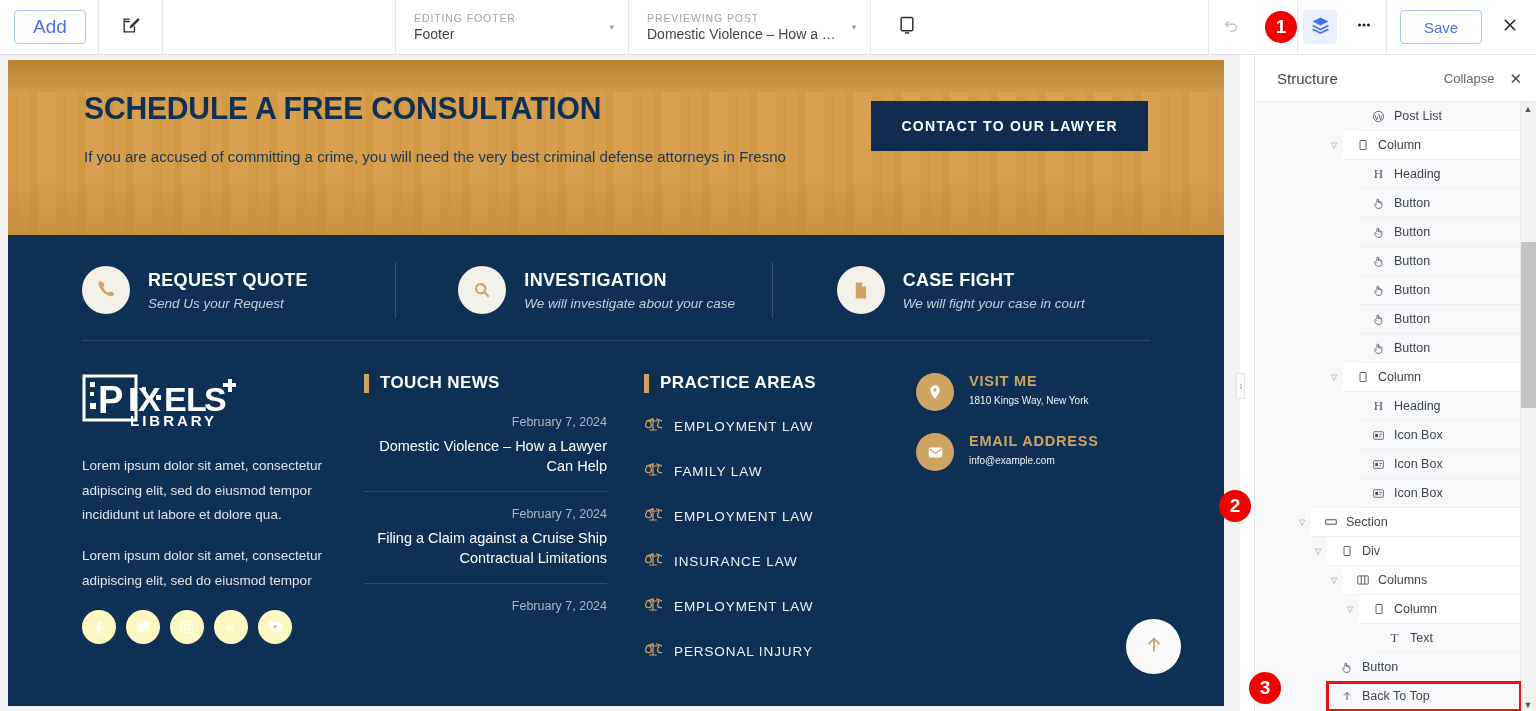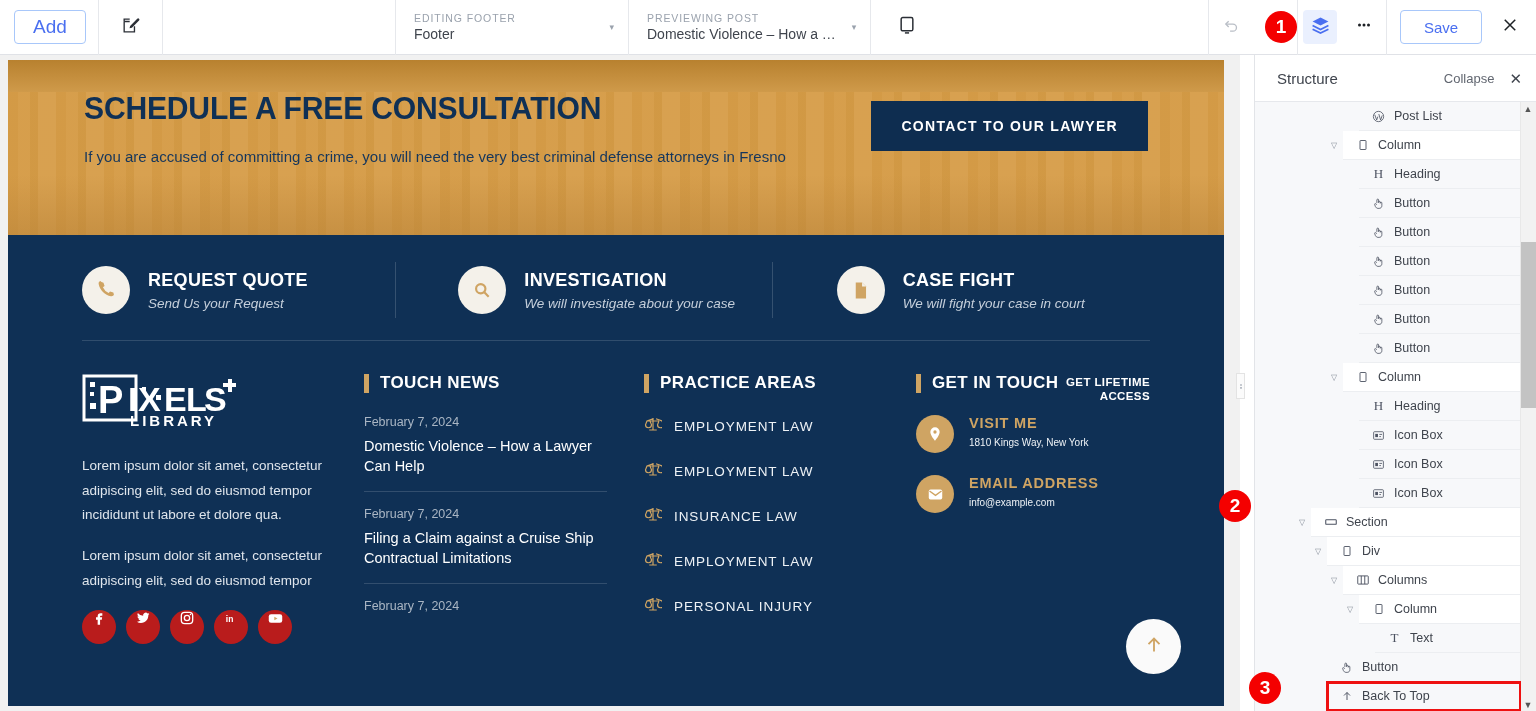--- a/index.html
+++ b/index.html
@@ -152,34 +152,34 @@
 
   .logo-box { width: 164px; margin-bottom: 25px; }
   .logo-svg { display: block; }
 
   .body-p {
     font-size: 13.5px; color: #dfe5ec; line-height: 1.83; margin-bottom: 16px;
   }
   .socials { display: flex; gap: 10px; margin-top: 14px; }
   .soc {
     width: 34px; height: 34px; border-radius: 50%;
-    background: #b91c1c; display: flex; align-items: flex-start; justify-content: center;
+    background: #fef9c3; display: flex; align-items: center; justify-content: center;
     cursor: pointer;
   }
 
   .col-head {
     display: flex; align-items: center; gap: 11px; margin-bottom: 22px;
   }
   .col-bar { width: 5px; height: 19px; background: #cfa463; flex: none; }
   .col-title {
     font-size: 17px; font-weight: 700; color: #fff; letter-spacing: .4px;
     font-family: "Liberation Sans Narrow","Liberation Sans",sans-serif;
   }
 
-  .news-item { padding-bottom: 15px; border-bottom: 1px solid rgba(255,255,255,.15); margin-bottom: 15px; width: 243px; }
+  .news-item { padding-bottom: 15px; border-bottom: 1px solid rgba(255,255,255,.15); margin-bottom: 15px; width: 243px; text-align: right; }
   .news-item.last { border-bottom: none; }
   .news-date { font-size: 12.5px; color: #aab6c4; margin-bottom: 7px; }
   .news-title { font-size: 14.5px; color: #fff; line-height: 1.38; cursor: pointer; }
 
   .pa-item { display: flex; align-items: center; gap: 12px; margin-bottom: 23px; cursor: pointer; }
   .pa-label { font-size: 13.5px; color: #eef2f6; letter-spacing: .9px;
               font-family: "Liberation Sans Narrow","Liberation Sans",sans-serif; }
 
   .git-head-row { display: flex; align-items: flex-start; justify-content: space-between; }
   .lifetime {
@@ -513,20 +513,26 @@
         <div class="pa-item">
           <span><svg width="18" height="18" viewBox="0 0 24 24" fill="none" stroke="#cfa463" stroke-width="1.6">
                 <path d="M12 4v16M7 20h10M4 8h16M12 5 4 8l-2 5a4 4 0 0 0 8 0L8 8m8-3 8 3 2 5a4 4 0 0 1-8 0l2-5"></path>
               </svg></span>
           <span class="pa-label">EMPLOYMENT LAW</span>
         </div>
         <div class="pa-item">
           <span><svg width="18" height="18" viewBox="0 0 24 24" fill="none" stroke="#cfa463" stroke-width="1.6">
                 <path d="M12 4v16M7 20h10M4 8h16M12 5 4 8l-2 5a4 4 0 0 0 8 0L8 8m8-3 8 3 2 5a4 4 0 0 1-8 0l2-5"></path>
               </svg></span>
+          <span class="pa-label">FAMILY LAW</span>
+        </div>
+        <div class="pa-item">
+          <span><svg width="18" height="18" viewBox="0 0 24 24" fill="none" stroke="#cfa463" stroke-width="1.6">
+                <path d="M12 4v16M7 20h10M4 8h16M12 5 4 8l-2 5a4 4 0 0 0 8 0L8 8m8-3 8 3 2 5a4 4 0 0 1-8 0l2-5"></path>
+              </svg></span>
           <span class="pa-label">EMPLOYMENT LAW</span>
         </div>
         <div class="pa-item">
           <span><svg width="18" height="18" viewBox="0 0 24 24" fill="none" stroke="#cfa463" stroke-width="1.6">
                 <path d="M12 4v16M7 20h10M4 8h16M12 5 4 8l-2 5a4 4 0 0 0 8 0L8 8m8-3 8 3 2 5a4 4 0 0 1-8 0l2-5"></path>
               </svg></span>
           <span class="pa-label">INSURANCE LAW</span>
         </div>
         <div class="pa-item">
           <span><svg width="18" height="18" viewBox="0 0 24 24" fill="none" stroke="#cfa463" stroke-width="1.6">
@@ -536,27 +542,20 @@
         </div>
         <div class="pa-item">
           <span><svg width="18" height="18" viewBox="0 0 24 24" fill="none" stroke="#cfa463" stroke-width="1.6">
                 <path d="M12 4v16M7 20h10M4 8h16M12 5 4 8l-2 5a4 4 0 0 0 8 0L8 8m8-3 8 3 2 5a4 4 0 0 1-8 0l2-5"></path>
               </svg></span>
           <span class="pa-label">PERSONAL INJURY</span>
         </div>
       </div>
 
       <div class="col4">
-        <div class="git-head-row">
-          <div class="col-head">
-            <div class="col-bar"></div>
-            <div class="col-title">GET IN TOUCH</div>
-          </div>
-          <div class="lifetime">GET LIFETIME ACCESS</div>
-        </div>
 
         <div class="ct-item">
           <div class="ct-ico">
             <svg width="16" height="16" viewBox="0 0 24 24" fill="#fff">
                 <path d="M12 2a7 7 0 0 0-7 7c0 5.2 7 13 7 13s7-7.8 7-13a7 7 0 0 0-7-7zm0 9.5A2.5 2.5 0 1 1 12 6.5a2.5 2.5 0 0 1 0 5z"></path>
               </svg>
           </div>
           <div>
             <div class="ct-lbl">VISIT ME</div>
             <div class="ct-val">1810 Kings Way, New York</div>

